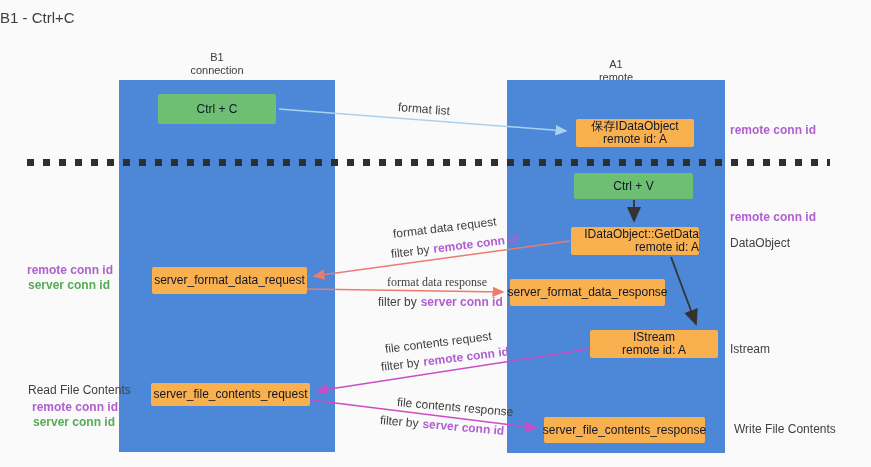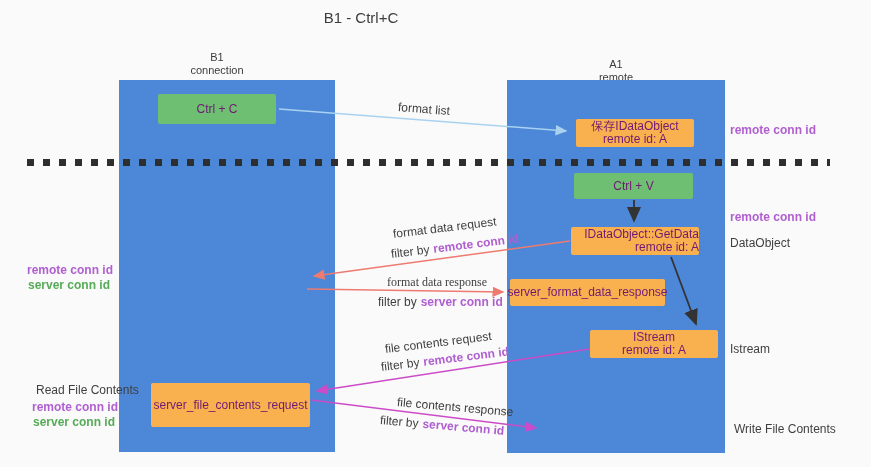--- a/index.html
+++ b/index.html
@@ -3,31 +3,31 @@
 <meta charset="utf-8">
 <style>
   :root{
     --background:#fafafa; --column-blue:#4d87d7; --box-green:#6ebf71; --box-orange:#f9b04e;
     --purple-text:#b05fd0; --green-text:#55ab57; --arrow-blue:#a9d2f0; --arrow-salmon:#ee7a70;
     --arrow-magenta:#cb4bc8; --arrow-black:#333333; --text-dark:#3c3c3c;
   }
   html,body{margin:0;padding:0;background:var(--background);}
   .canvas{position:relative;width:871px;height:467px;background:var(--background);
     font-family:"Liberation Sans",sans-serif;overflow:hidden;}
-  .title{position:absolute;left:0;top:7px;width:722px;text-align:center;
+  .title{position:absolute;left:0;top:7px;width:722px;text-align:left;
     font-size:15px;line-height:21px;color:var(--text-dark);}
   .col-header{position:absolute;width:140px;text-align:center;font-size:11px;
     line-height:13px;color:var(--text-dark);}
   .lane{position:absolute;background:var(--column-blue);}
   .lane-left{left:119px;top:80px;width:216px;height:372px;}
   .lane-right{left:507px;top:80px;width:218px;height:373px;}
   .dashed{position:absolute;left:27px;top:159px;width:803px;height:7px;
     background:repeating-linear-gradient(90deg,#2e2e2e 0 7px,transparent 7px 16px);}
   .node{position:absolute;display:flex;flex-direction:column;align-items:center;
-    justify-content:center;color:#701a75;text-align:center;border-radius:2px;
+    justify-content:center;color:#0f172a;text-align:center;border-radius:2px;
     font-size:12px;line-height:13px;white-space:nowrap;}
   .node.green{background:var(--box-green);}
   .node.orange{background:var(--box-orange);}
   .node .sm{font-size:12px;line-height:13px;}
   .flow-label{position:absolute;font-size:12px;color:#3f3f3f;white-space:nowrap;
     transform-origin:left center;}
   .side-label{position:absolute;font-size:12px;white-space:nowrap;}
   .purple{color:var(--purple-text);font-weight:bold;}
   .greent{color:var(--green-text);font-weight:bold;}
   .dark{color:#3f3f3f;}
@@ -98,34 +98,40 @@
 
   <div class="node green" style="left:574px;top:173px;width:119px;height:26px;">
     <div>Ctrl + V</div>
   </div>
 
   <div class="node orange" style="left:571px;top:227px;width:128px;height:28px;align-items:flex-end;">
     <div class="sm">IDataObject::GetData</div>
     <div class="sm">remote id: A</div>
   </div>
 
+  <div class="node orange" style="left:152px;top:267px;width:155px;height:27px;">
+    <div>server_format_data_request</div>
+  </div>
 
   <div class="node orange" style="left:510px;top:279px;width:155px;height:27px;">
     <div>server_format_data_response</div>
   </div>
 
   <div class="node orange" style="left:590px;top:330px;width:128px;height:28px;">
     <div class="sm">IStream</div>
     <div class="sm">remote id: A</div>
   </div>
 
-  <div class="node orange" style="left:151px;top:383px;width:159px;height:44px;">
+  <div class="node orange" style="left:151px;top:383px;width:159px;height:23px;">
     <div>server_file_contents_request</div>
   </div>
 
+  <div class="node orange" style="left:544px;top:417px;width:161px;height:26px;">
+    <div>server_file_contents_response</div>
+  </div>
 
   <div class="flow-label" style="left:398px;top:100px;transform:rotate(4.5deg);">format list</div>
 
   <div class="flow-label" style="left:393px;top:227px;transform:rotate(-7deg);">format data request</div>
   <div class="flow-label" style="left:391px;top:247px;transform:rotate(-7deg);">
     <span>filter by</span><span class="purple hl">remote conn id</span>
   </div>
 
   <div class="flow-label" style="left:387px;top:275px;font-family:Liberation Serif, serif;">format data response</div>
   <div class="flow-label" style="left:378px;top:295px;">
@@ -143,17 +149,17 @@
   </div>
 
   <div class="side-label purple" style="left:730px;top:123px;">remote conn id</div>
   <div class="side-label purple" style="left:730px;top:210px;">remote conn id</div>
   <div class="side-label dark" style="left:730px;top:236px;">DataObject</div>
   <div class="side-label dark" style="left:730px;top:342px;">Istream</div>
   <div class="side-label dark" style="left:734px;top:422px;">Write File Contents</div>
 
   <div class="side-label purple" style="left:27px;top:263px;">remote conn id</div>
   <div class="side-label greent" style="left:28px;top:278px;">server conn id</div>
-  <div class="side-label dark" style="left:28px;top:383px;margin-left:8px;">Read File Contents</div>
+  <div class="side-label dark" style="left:28px;top:383px;">Read File Contents</div>
   <div class="side-label purple" style="left:32px;top:400px;">remote conn id</div>
   <div class="side-label greent" style="left:33px;top:415px;">server conn id</div>
 
 </div>
 
 </body></html>

